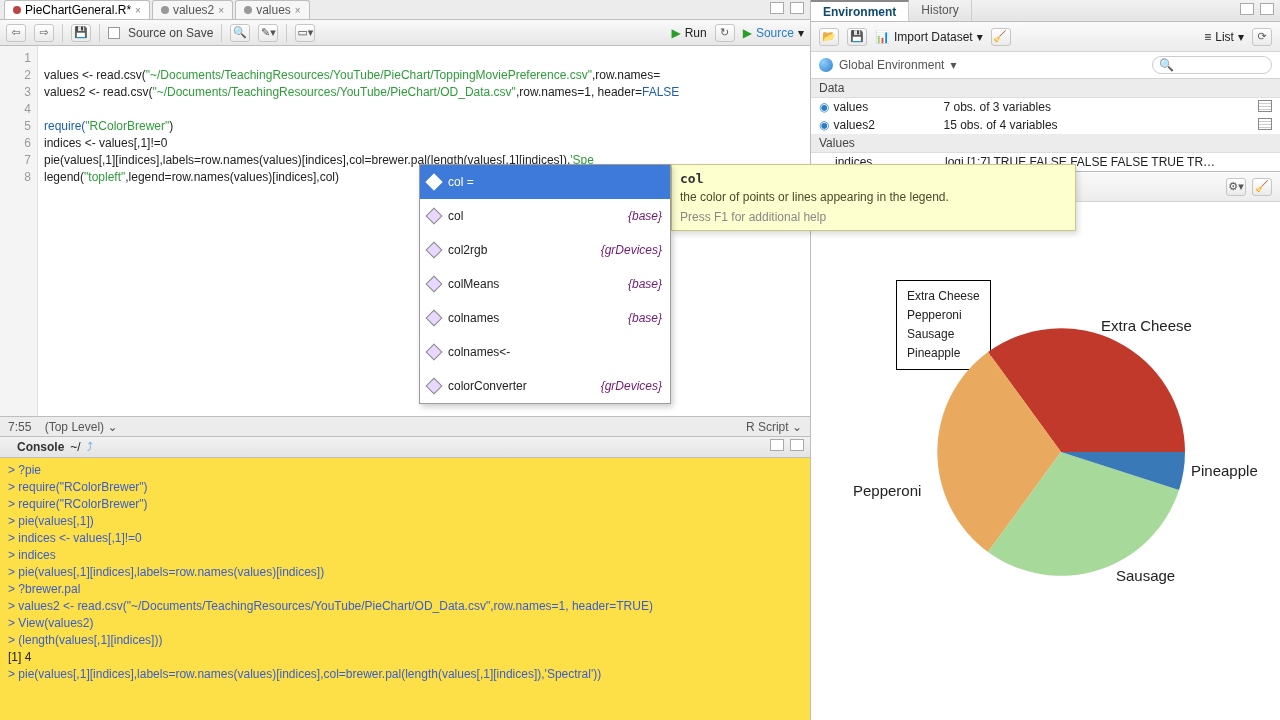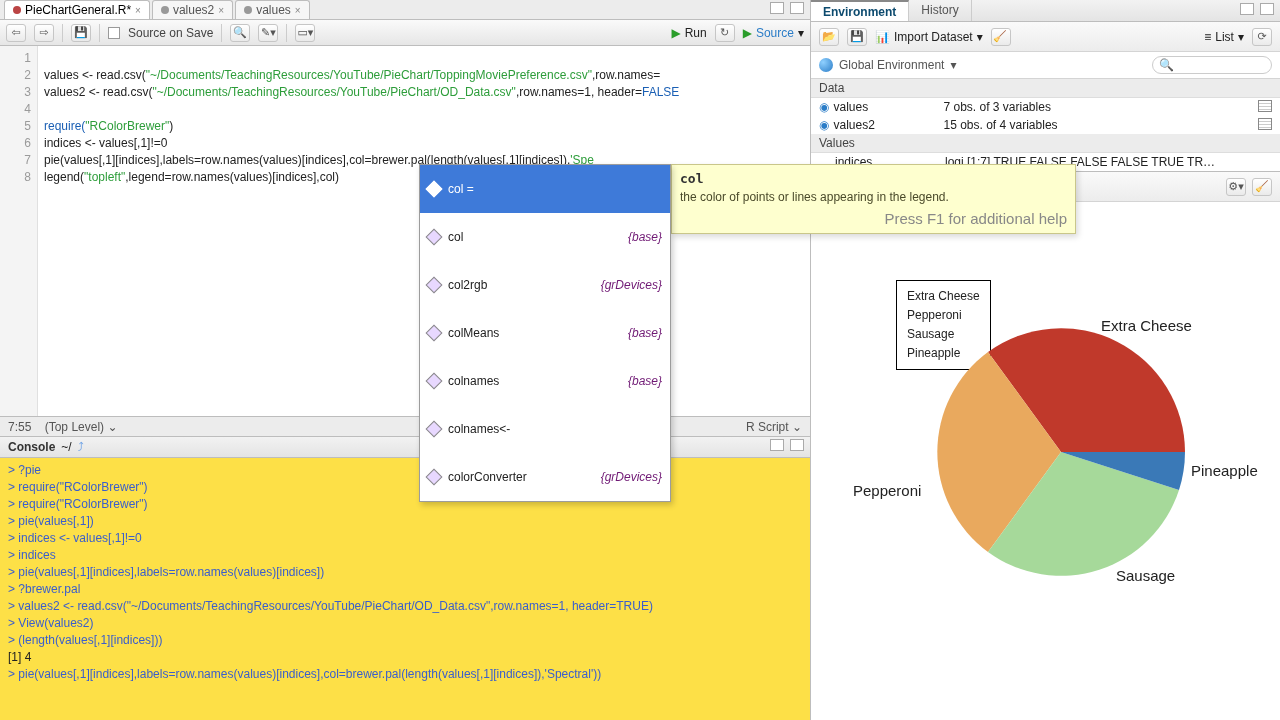--- a/index.html
+++ b/index.html
@@ -31,34 +31,34 @@
 
 .editor { flex:1; display:flex; background:#fff; font-family:Menlo,Consolas,monospace; font-size:13px; line-height:17px; overflow:hidden; position:relative; }
 .gutter { width:38px; background:#f4f4f4; border-right:1px solid #e0e0e0; text-align:right; padding:4px 6px; color:#9a9a9a; }
 .code { padding:4px 6px; white-space:pre; position:relative; }
 .kw { color:#1a5fb4; }
 .str { color:#2d9d3a; }
 .statusbar { display:flex; align-items:center; justify-content:space-between; height:20px; background:#ececec; border-top:1px solid #bdbdbd; padding:0 8px; color:#555; }
 
 
 .ac { position:absolute; left:419px; top:164px; width:252px; border:1px solid #9c9c9c; background:#fff; box-shadow:2px 3px 6px rgba(0,0,0,0.2); z-index:5; }
-.ac-row { display:flex; align-items:center; padding:17px 8px; font-family:Menlo,Consolas,monospace; font-size:13px; }
+.ac-row { display:flex; align-items:center; padding:10px 8px; font-family:Menlo,Consolas,monospace; font-size:13px; }
 .ac-row.sel { background:#3e7ad9; color:#fff; }
 .ac-ico { width:12px; height:12px; border:1px solid #888; transform:rotate(45deg); margin-right:8px; background:#e8d8ff; }
 .ac-row.sel .ac-ico { border-color:#fff; background:#fff; }
 .ac-pkg { margin-left:auto; color:#701a75; font-style:italic; }
 .ac-row.sel .ac-pkg { color:#eef; }
 .tooltip { position:absolute; left:671px; top:164px; width:405px; background:#feffcf; border:1px solid #c9c68a; padding:6px 8px; z-index:4; color:#4a4a2a; box-shadow:2px 3px 6px rgba(0,0,0,0.15); }
 .tooltip .tt-name { font-family:Menlo,Consolas,monospace; font-weight:bold; font-size:13px; color:#333; }
 .tooltip .tt-desc { margin-top:4px; font-size:12px; }
-.tooltip .tt-foot { margin-top:6px; font-size:15px; color:#888;text-align:right; }
+.tooltip .tt-foot { margin-top:6px; font-size:12px; color:#888; }
 
 
 .console-hdr { display:flex; align-items:center; gap:6px; height:22px; background:linear-gradient(#f2f2f2,#e4e4e4); border-top:1px solid #bdbdbd; border-bottom:1px solid #bdbdbd; padding:0 8px; position:relative; }
-.console-hdr .title { font-weight:bold; color:#333; }
+.console-hdr .title { font-weight:bold; color:#333;margin-left:9px; }
 .console { flex:0 0 262px; background:#fde047; font-family:Menlo,Consolas,monospace; font-size:13px; line-height:17px; padding:4px 8px; overflow:hidden; }
 .console .pr { color:#3a5ecc; }
 
 
 .envbar { display:flex; height:22px; background:linear-gradient(#f2f2f2,#e4e4e4); border-bottom:1px solid #bdbdbd; }
 .envtab { padding:3px 12px; border-right:1px solid #ccc; color:#555; }
 .envtab.active { background:#fff; font-weight:bold; color:#0c4a6e; border-top:2px solid #888; }
 .envtools { height:30px; display:flex; align-items:center; gap:8px; padding:0 8px; border-bottom:1px solid #d4d4d4; background:linear-gradient(#fafafa,#ececec); }
 .scope { display:flex; align-items:center; gap:6px; padding:4px 8px; border-bottom:1px solid #d4d4d4; background:#fff; color:#555; }
 .globe { width:14px; height:14px; border-radius:50%; background:radial-gradient(circle at 30% 30%,#8fd0ff,#2a7cc7); }

